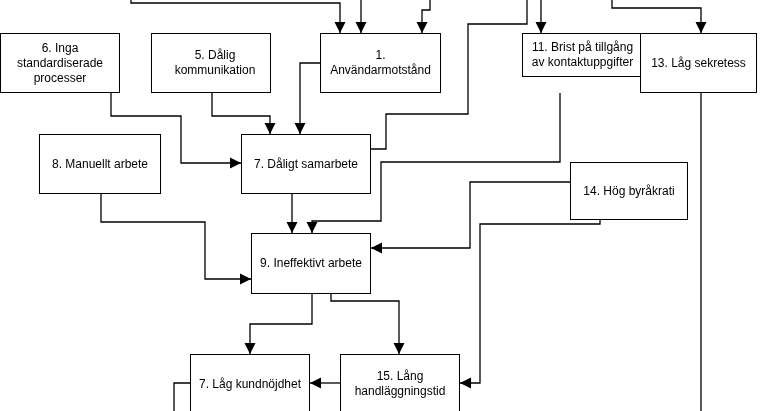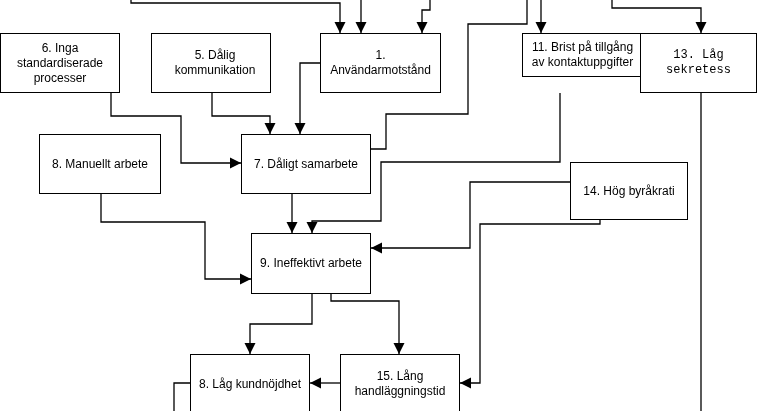--- a/index.html
+++ b/index.html
@@ -87,35 +87,35 @@
       </div>
       <div class="node" style="left: 151px; top: 33px; width: 120px; height: 60px; padding-left: 12px;">
         <span class="node-label">5. Dålig kommunikation</span>
       </div>
       <div class="node" style="left: 320px; top: 33px; width: 121px; height: 60px;">
         <span class="node-label">1. Användarmotstånd</span>
       </div>
       <div class="node" style="left: 522px; top: 33px; width: 121px; height: 44px;">
         <span class="node-label">11. Brist på tillgång av kontaktuppgifter</span>
       </div>
-      <div class="node" style="left: 640px; top: 33px; width: 117px; height: 60px; font-family: Liberation Mono, monospace;">
+      <div class="node" style="left: 640px; top: 33px; width: 117px; height: 60px;">
         <span class="node-label">13. Låg sekretess</span>
       </div>
       <div class="node" style="left: 39px; top: 134px; width: 122px; height: 60px;">
         <span class="node-label">8. Manuellt arbete</span>
       </div>
       <div class="node" style="left: 241px; top: 134px; width: 130px; height: 60px;">
         <span class="node-label">7. Dåligt samarbete</span>
       </div>
       <div class="node" style="left: 570px; top: 134px; width: 118px; height: 58px; margin-top: 28px;">
         <span class="node-label">14. Hög byråkrati</span>
       </div>
       <div class="node" style="left: 251px; top: 233px; width: 120px; height: 61px;">
         <span class="node-label">9. Ineffektivt arbete</span>
       </div>
       <div class="node" style="left: 190px; top: 354px; width: 120px; height: 60px;">
-        <span class="node-label">8. Låg kundnöjdhet</span>
+        <span class="node-label">7. Låg kundnöjdhet</span>
       </div>
       <div class="node" style="left: 340px; top: 354px; width: 120px; height: 60px;">
         <span class="node-label">15. Lång handläggningstid</span>
       </div>
     </div>
 </div>
 
 </body></html>

